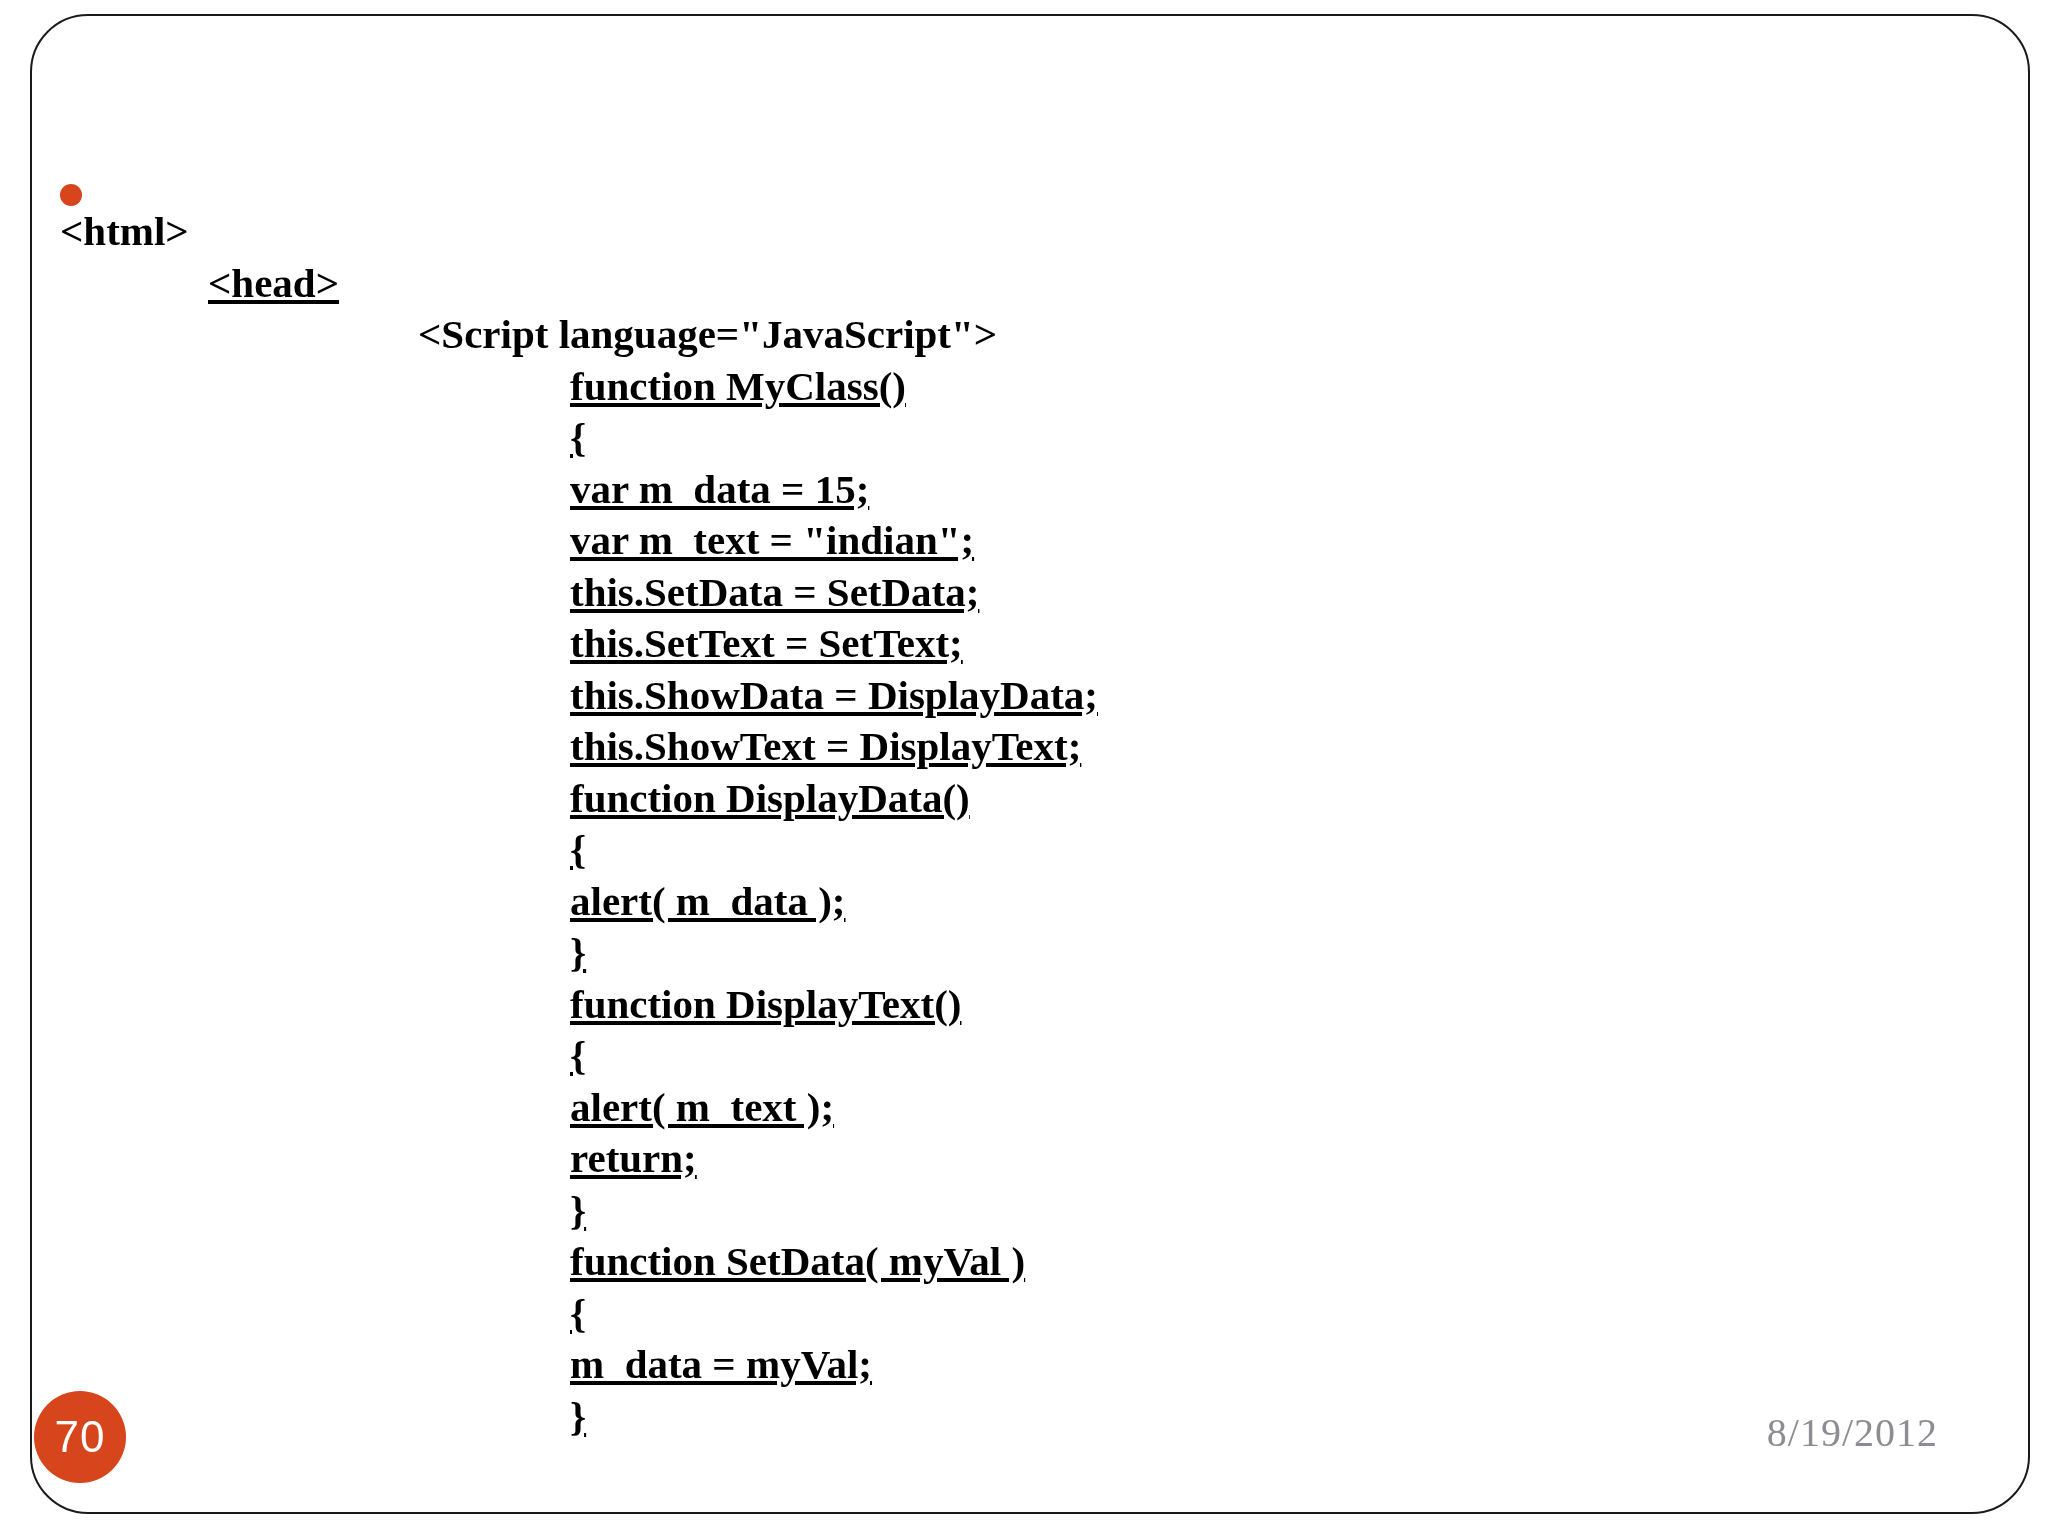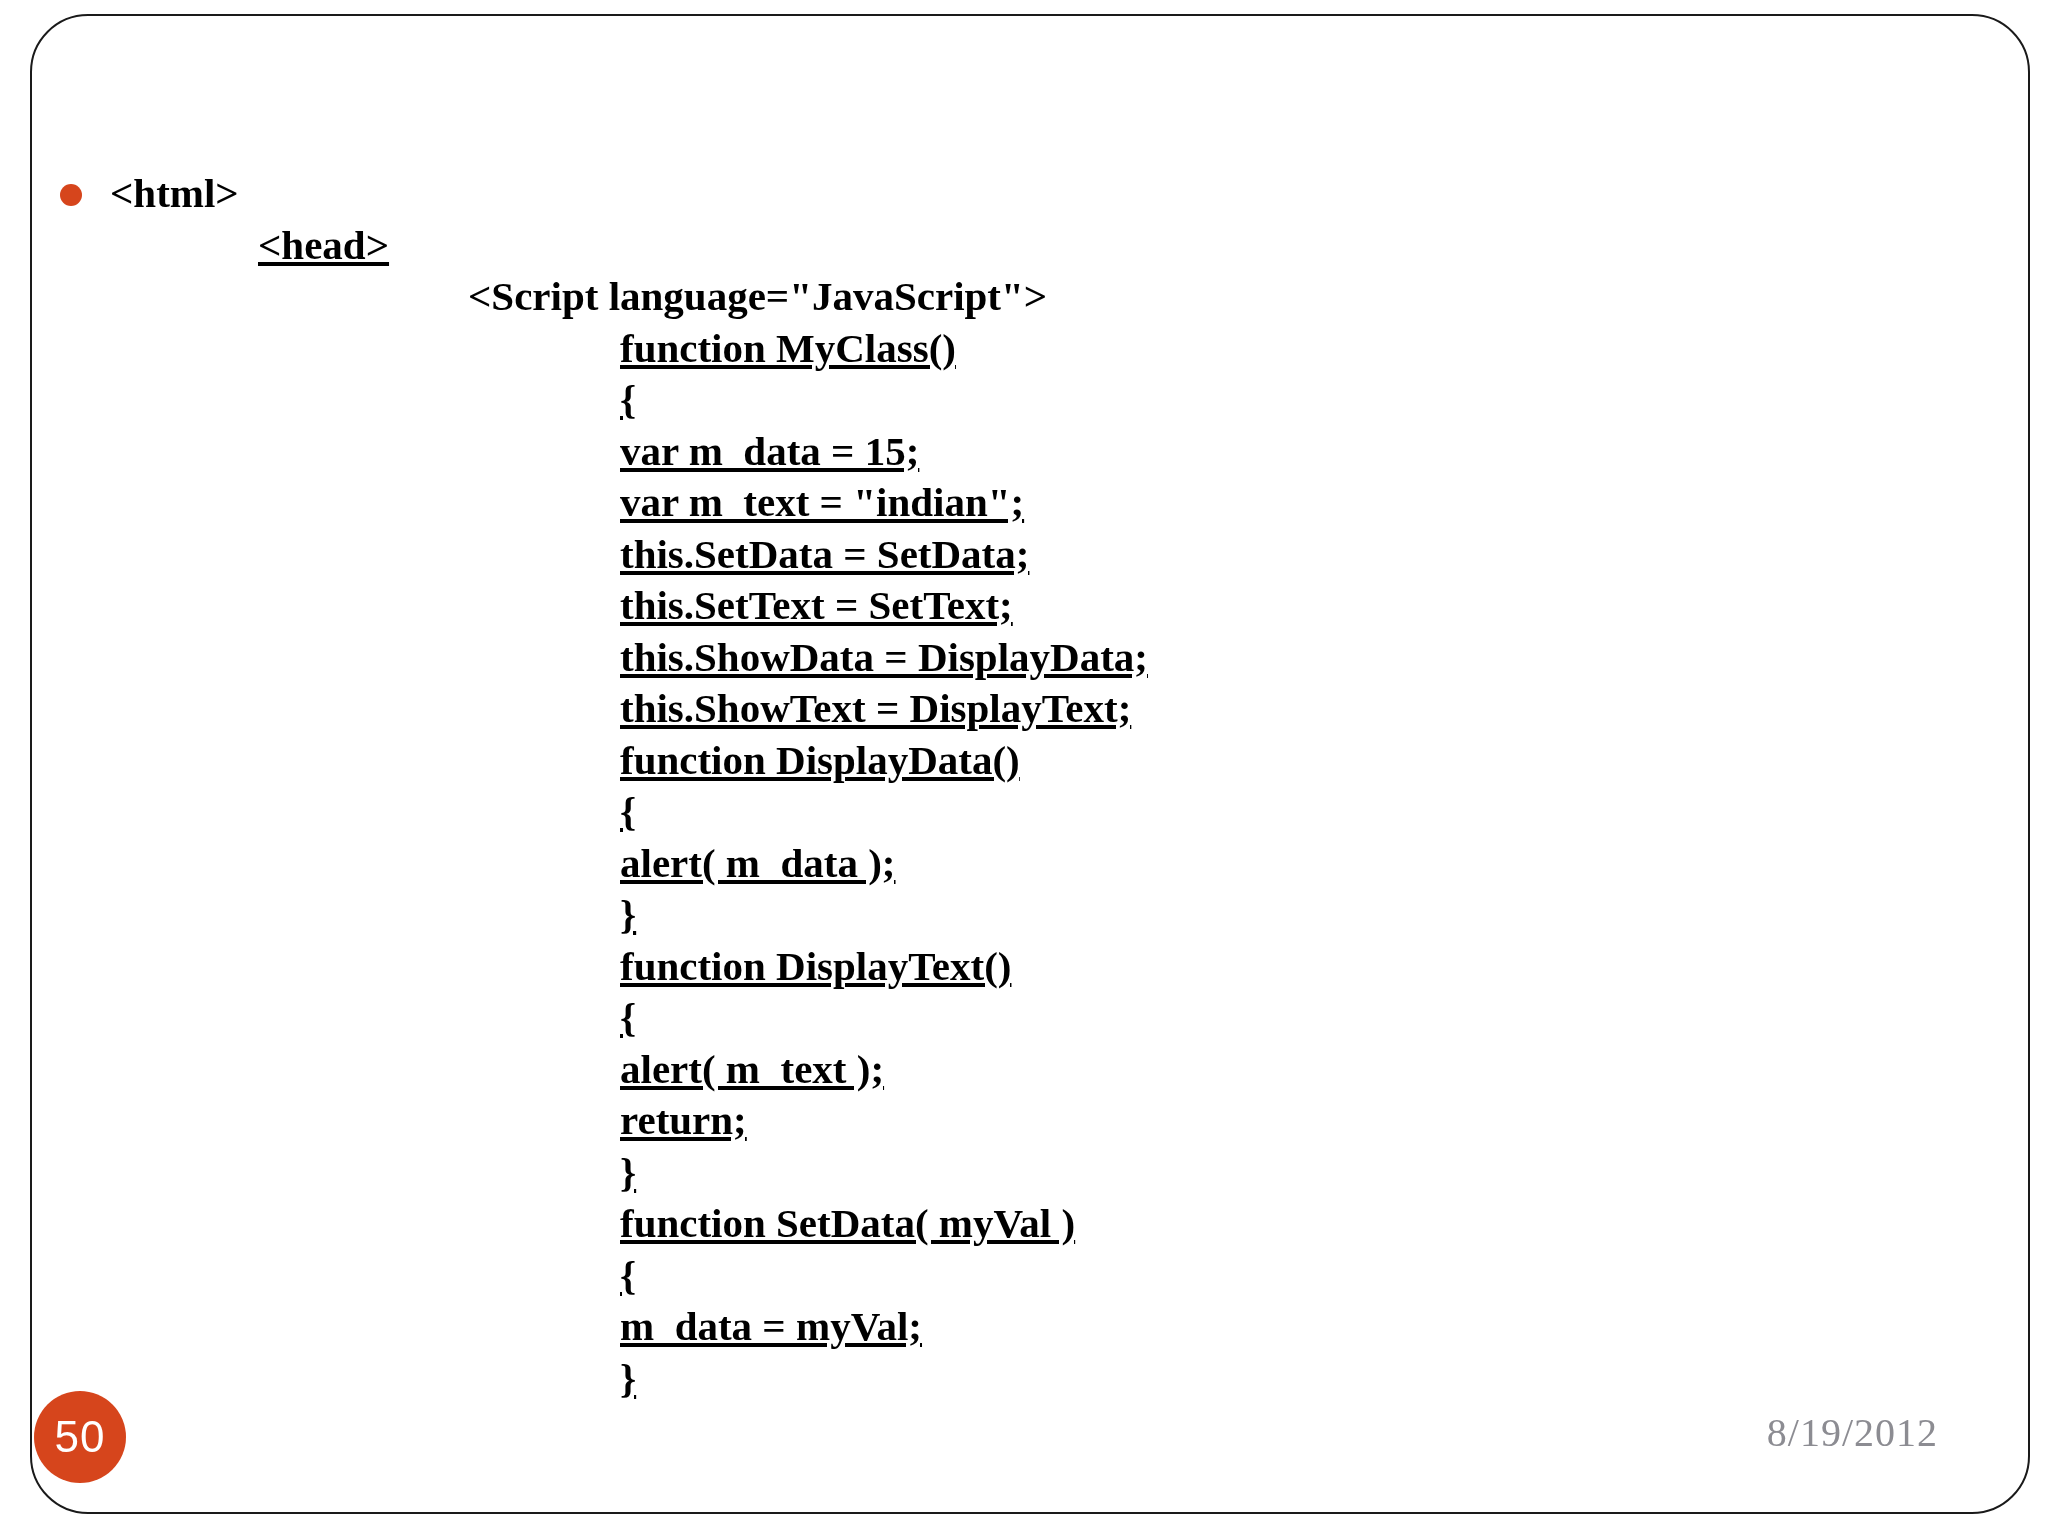--- a/index.html
+++ b/index.html
@@ -70,20 +70,21 @@
     left: 0;
     top: 168px;
     width: 2048px;
   }
 
   .bullet-row {
     position: relative;
     display: flex;
     align-items: flex-start;
     padding-left: 60px;
+    flex-direction: column;
   }
   .bullet-dot {
     width: 22px;
     height: 22px;
     border-radius: 50%;
     background: #d6451c;
     flex: 0 0 auto;
     margin-top: 16px;
     margin-right: 28px;
   }
@@ -150,20 +151,20 @@
   <div id="slide-frame"></div>
 
 
   <div id="content-body">
     <div class="bullet-row">
       <div class="bullet-dot"></div>
       <div class="code-block" id="code-block"><div class="code-line lvl-0">&lt;html&gt;</div><div class="code-line lvl-1">&lt;head&gt;</div><div class="code-line lvl-2">&lt;Script language="JavaScript"&gt;</div><div class="code-line lvl-3">function MyClass()</div><div class="code-line lvl-3 brace">{</div><div class="code-line lvl-3">var m_data = 15;</div><div class="code-line lvl-3">var m_text = "indian";</div><div class="code-line lvl-3">this.SetData = SetData;</div><div class="code-line lvl-3">this.SetText = SetText;</div><div class="code-line lvl-3">this.ShowData = DisplayData;</div><div class="code-line lvl-3">this.ShowText = DisplayText;</div><div class="code-line lvl-3">function DisplayData()</div><div class="code-line lvl-3 brace">{</div><div class="code-line lvl-3">alert( m_data );</div><div class="code-line lvl-3 brace">}</div><div class="code-line lvl-3">function DisplayText()</div><div class="code-line lvl-3 brace">{</div><div class="code-line lvl-3">alert( m_text );</div><div class="code-line lvl-3">return;</div><div class="code-line lvl-3 brace">}</div><div class="code-line lvl-3">function SetData( myVal )</div><div class="code-line lvl-3 brace">{</div><div class="code-line lvl-3">m_data = myVal;</div><div class="code-line lvl-3 brace">}</div></div>
     </div>
   </div>
 
-  <div id="page-number-badge">50</div>
+  <div id="page-number-badge">70</div>
 
   <div id="slide-date">8/19/2012</div>
 
   <div id="frame-mask-right"></div>
   <div id="frame-mask-bottom"></div>
 
 </div>
 
 </body></html>

